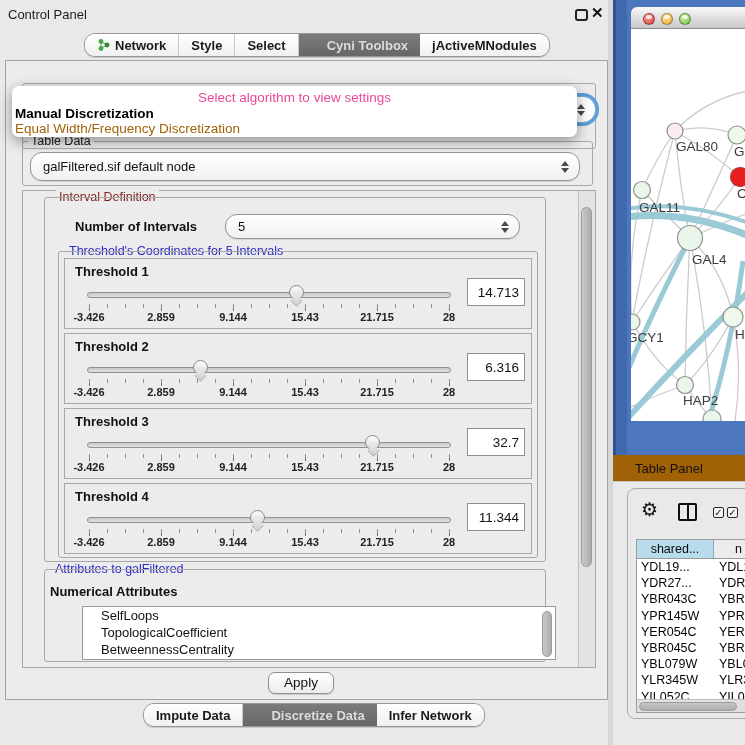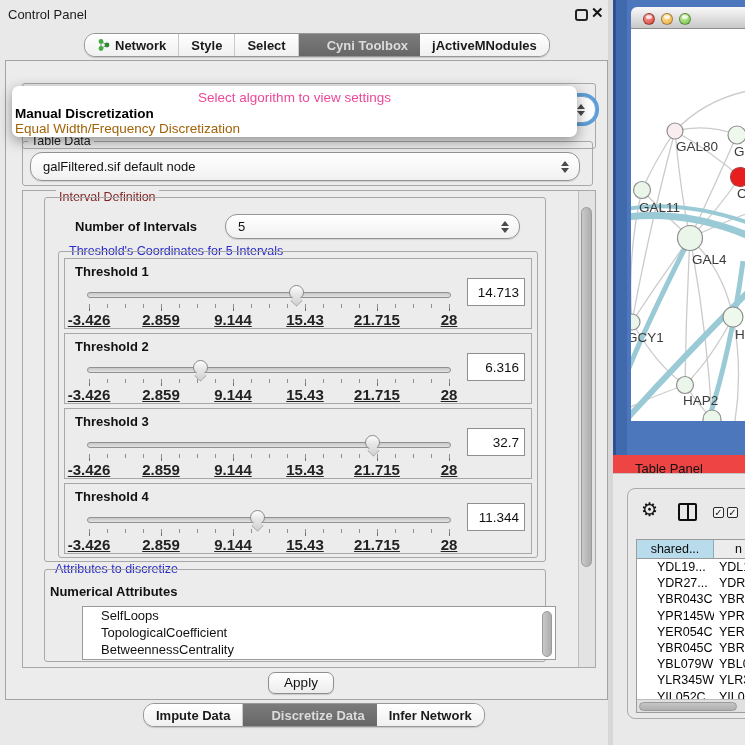--- a/index.html
+++ b/index.html
@@ -40,51 +40,51 @@
 
   .th-panel { position:absolute; left:64px; width:468px; height:71px; border:1px solid #a8a8a8; background:#ececec; }
   .th-title { position:absolute; left:10px; top:5px; font-size:13px; font-weight:bold; color:#111; }
   .th-track { position:absolute; left:22px; top:33px; width:364px; height:6px; border:1px solid #919191; border-radius:4px; background:linear-gradient(#c7c7c7,#e2e2e2); }
   .th-thumb { position:absolute; top:26px; width:15px; height:15px; margin-left:-8px; background:linear-gradient(#fdfdfd,#d8d8d8); border:1px solid #8a8a8a; border-radius:50% 50% 50% 50%; z-index:2; }
   .th-thumb::after { content:""; position:absolute; left:2.2px; top:10px; width:8px; height:8px; background:linear-gradient(135deg,#e9e9e9,#cfcfcf); border-right:1px solid #8a8a8a; border-bottom:1px solid #8a8a8a; transform:rotate(45deg); border-radius:1px; }
   .th-ticks-minor { position:absolute; left:24px; top:45px; width:361px; height:4px;
      background:repeating-linear-gradient(90deg,#8f8f8f 0 1px,transparent 1px 18px); }
   .th-ticks-major { position:absolute; left:24px; top:45px; width:361px; height:7px;
      background:repeating-linear-gradient(90deg,#6f6f6f 0 1px,transparent 1px 72px); }
-  .th-label { position:absolute; top:52px; width:60px; text-align:center; font-size:15px; font-weight:bold; color:#222;text-decoration:underline; }
+  .th-label { position:absolute; top:52px; width:60px; text-align:center; font-size:11px; font-weight:bold; color:#222; }
   .th-value { position:absolute; left:402px; top:19px; width:58px; height:28px; background:#fff; border:1px solid #8f8f8f; font-size:13.5px; color:#111; text-align:right; padding:6px 5px 0 0; }
 
   .attr-list { left:56px; top:606px; width:474px; height:54px; background:#fff; border:1px solid #9a9a9a; overflow:hidden;margin-left:26px; }
   .attr-item { font-size:13px; color:#111; padding-left:18px; line-height:17px; white-space:nowrap; }
 
   .apply-btn { left:268px; top:672px; width:66px; height:22px; background:linear-gradient(#ffffff,#ececec); border:1px solid #8f8f8f; border-radius:7px; font-size:13.5px; color:#111; text-align:center; line-height:20px; box-shadow:0 1px 1px rgba(0,0,0,.15); }
 
   
   .splitter { left:608px; top:0; width:5px; height:745px; background:#d7d7d7; }
   .blue-frame { left:613px; top:0; width:132px; height:455px; background:linear-gradient(90deg,#2e4f91 0 3px,#4169ad 3px 14px,#4c77bd 14px); }
   .mac-titlebar { left:631px; top:7px; width:114px; height:22px; background:linear-gradient(#f9f9f9,#c8c8c8); border-bottom:1px solid #8f8f8f; border-top-left-radius:6px; }
   .light { position:absolute; top:6px; width:12px; height:12px; border-radius:50%; border:1px solid rgba(0,0,0,.35); }
   .light::after { content:""; position:absolute; left:2px; top:1px; width:6px; height:4px; border-radius:50%; background:rgba(255,255,255,.75); }
   .net-canvas { left:631px; top:29px; width:114px; height:392px; background:#fff; overflow:hidden; }
 
-  .tablepanel-bar { left:613px; top:455px; width:132px; height:19px; background:#ef4444; border-bottom:1px solid #c4c4c4; }
+  .tablepanel-bar { left:613px; top:455px; width:132px; height:27px; background:#a16207; border-bottom:1px solid #c4c4c4; }
   .tablepanel-title { position:absolute; left:22px; top:6px; font-size:13px; color:#111; }
   .table-container { left:627px; top:488px; width:126px; height:231px; background:#e9e9e9; border:1px solid #ababab; border-radius:8px; }
 
   .gear { position:absolute; left:13px; top:11px; font-size:19px; color:#101010; line-height:19px; }
   .split-icon { position:absolute; left:50px; top:14px; width:19px; height:18px; border:2px solid #0e0e0e; border-radius:2px; }
   .split-icon::after { content:""; position:absolute; left:6.5px; top:0; width:2px; height:14px; background:#0e0e0e; }
   .cb { position:absolute; top:18px; width:11px; height:11px; border:1.5px solid #2a2a2a; border-radius:2px; font-size:10px; line-height:9px; text-align:center; color:#1a1a1a; background:#f4f4f4; }
 
   .mini-table { position:absolute; left:8px; top:50px; width:112px; height:174px; background:#fff; border:1px solid #9c9c9c; overflow:hidden; }
   .mt-header { display:flex; height:19px; border-bottom:1px solid #9a9a9a; font-size:12.5px; }
   .mt-h1 { width:77px; background:#b8dcec; border-right:1px solid #8fa9b5; text-align:center; line-height:18px; color:#0b0b0b; }
   .mt-h2 { flex:1; background:#ececec; padding-left:21px; line-height:18px; color:#0b0b0b; }
   .mt-row { display:flex; height:16.2px; font-size:12.5px; color:#050505; }
-  .mt-c1 { width:77px; padding-left:20px; line-height:16px; white-space:nowrap; overflow:hidden; }
+  .mt-c1 { width:77px; padding-left:4px; line-height:16px; white-space:nowrap; overflow:hidden; }
   .mt-c2 { flex:1; padding-left:5px; line-height:16px; white-space:nowrap; overflow:hidden; }
   .hscroll { position:absolute; left:0; right:0; bottom:0; height:13px; background:#e0e0e0; border-top:1px solid #bdbdbd; }
   .hscroll-thumb { position:absolute; left:2px; top:2px; width:98px; height:9px; border-radius:5px; background:linear-gradient(#c6c6c6,#aeaeae); border:1px solid #9b9b9b; }
 
   svg text { font-family:"Liberation Sans", sans-serif; }
 </style>
 </head>
 <body>
 
 <div class="abs titlebar-text">Control Panel</div>
@@ -217,21 +217,21 @@
       <div class="th-label" style="left:-6px">-3.426</div>
       <div class="th-label" style="left:66px">2.859</div>
       <div class="th-label" style="left:138px">9.144</div>
       <div class="th-label" style="left:210px">15.43</div>
       <div class="th-label" style="left:282px">21.715</div>
       <div class="th-label" style="left:354px">28</div>
       <div class="th-value">11.344</div>
     </div>
   </div>
 
-<div class="abs grouptitle" style="left:52px; top:562px; color:#2a2ac8;">Attributes to discretize</div>
+<div class="abs grouptitle" style="left:52px; top:562px; color:#2a2ac8;">Attributes to galFiltered</div>
 <div class="abs groupbox" style="left:44px; top:569px; width:502px; height:93px;"></div>
 <div class="abs" style="left:50px; top:584px; font-size:13px; font-weight:bold; color:#111;">Numerical Attributes</div>
 <div class="abs attr-list">
   <div id="attr-items">
       <div class="attr-item">SelfLoops</div>
       <div class="attr-item">TopologicalCoefficient</div>
       <div class="attr-item">BetweennessCentrality</div>
     </div>
   <div class="vscroll-thumb" style="position:absolute; right:3px; top:4px; width:10px; height:46px;"></div>
 </div>

